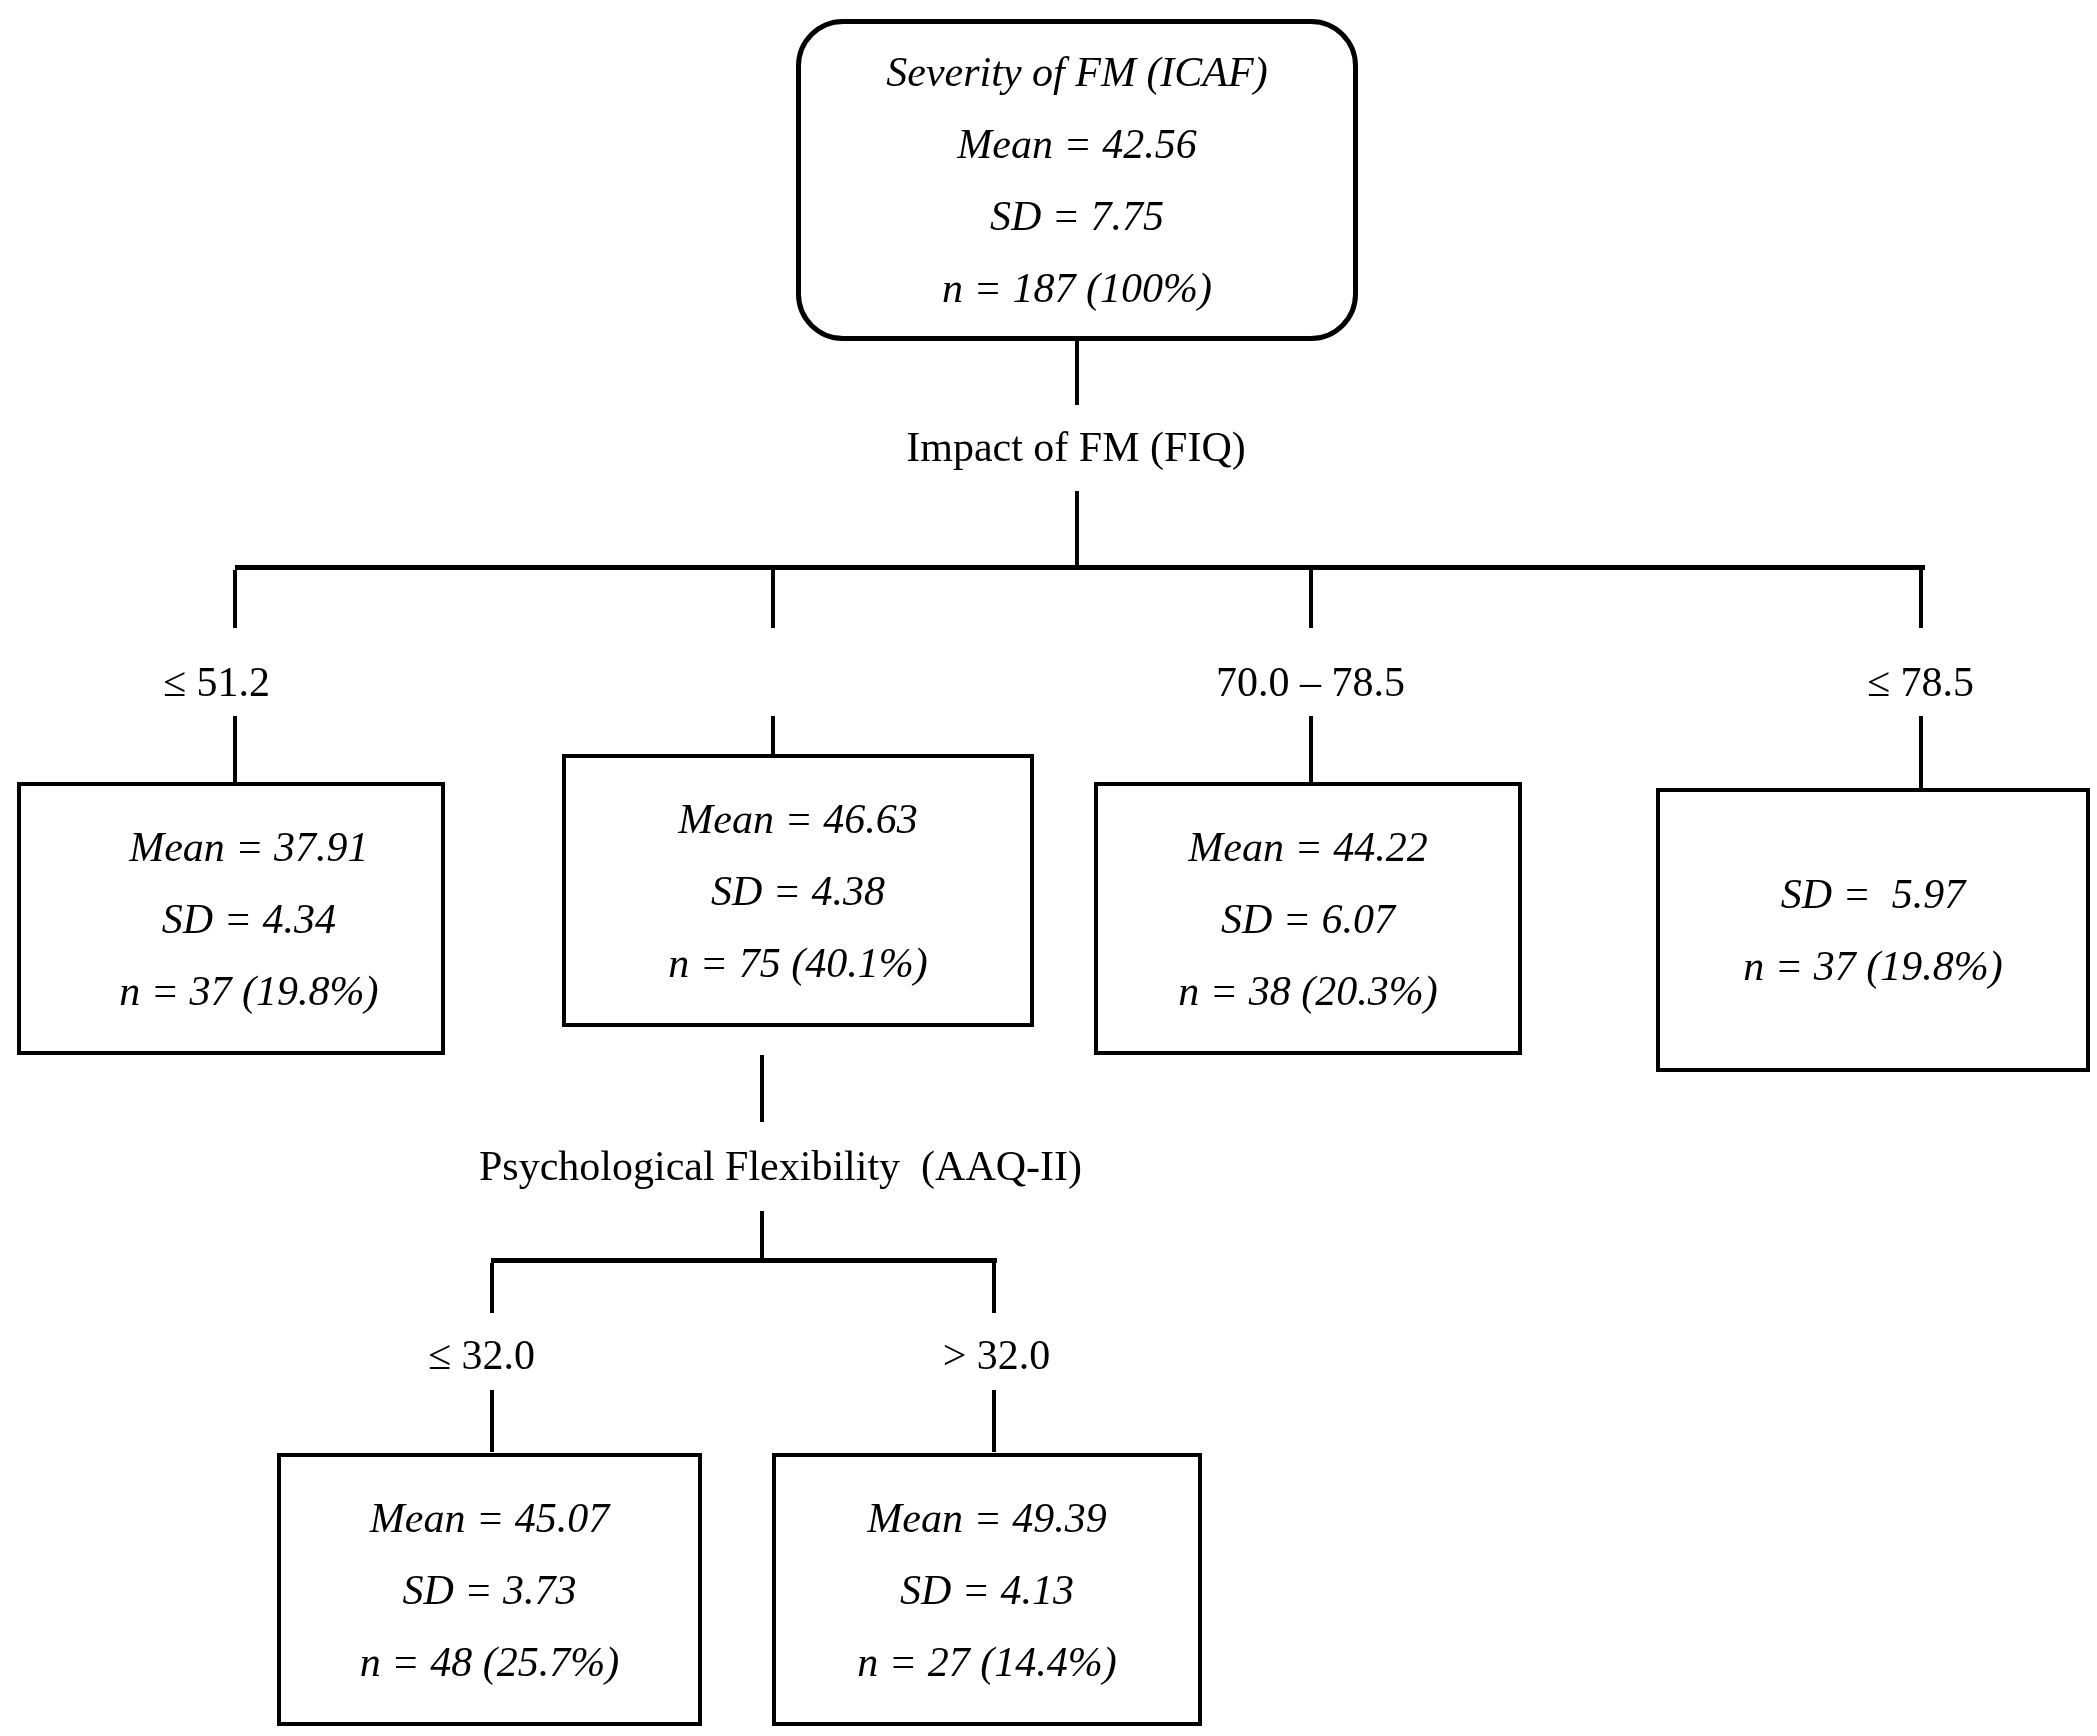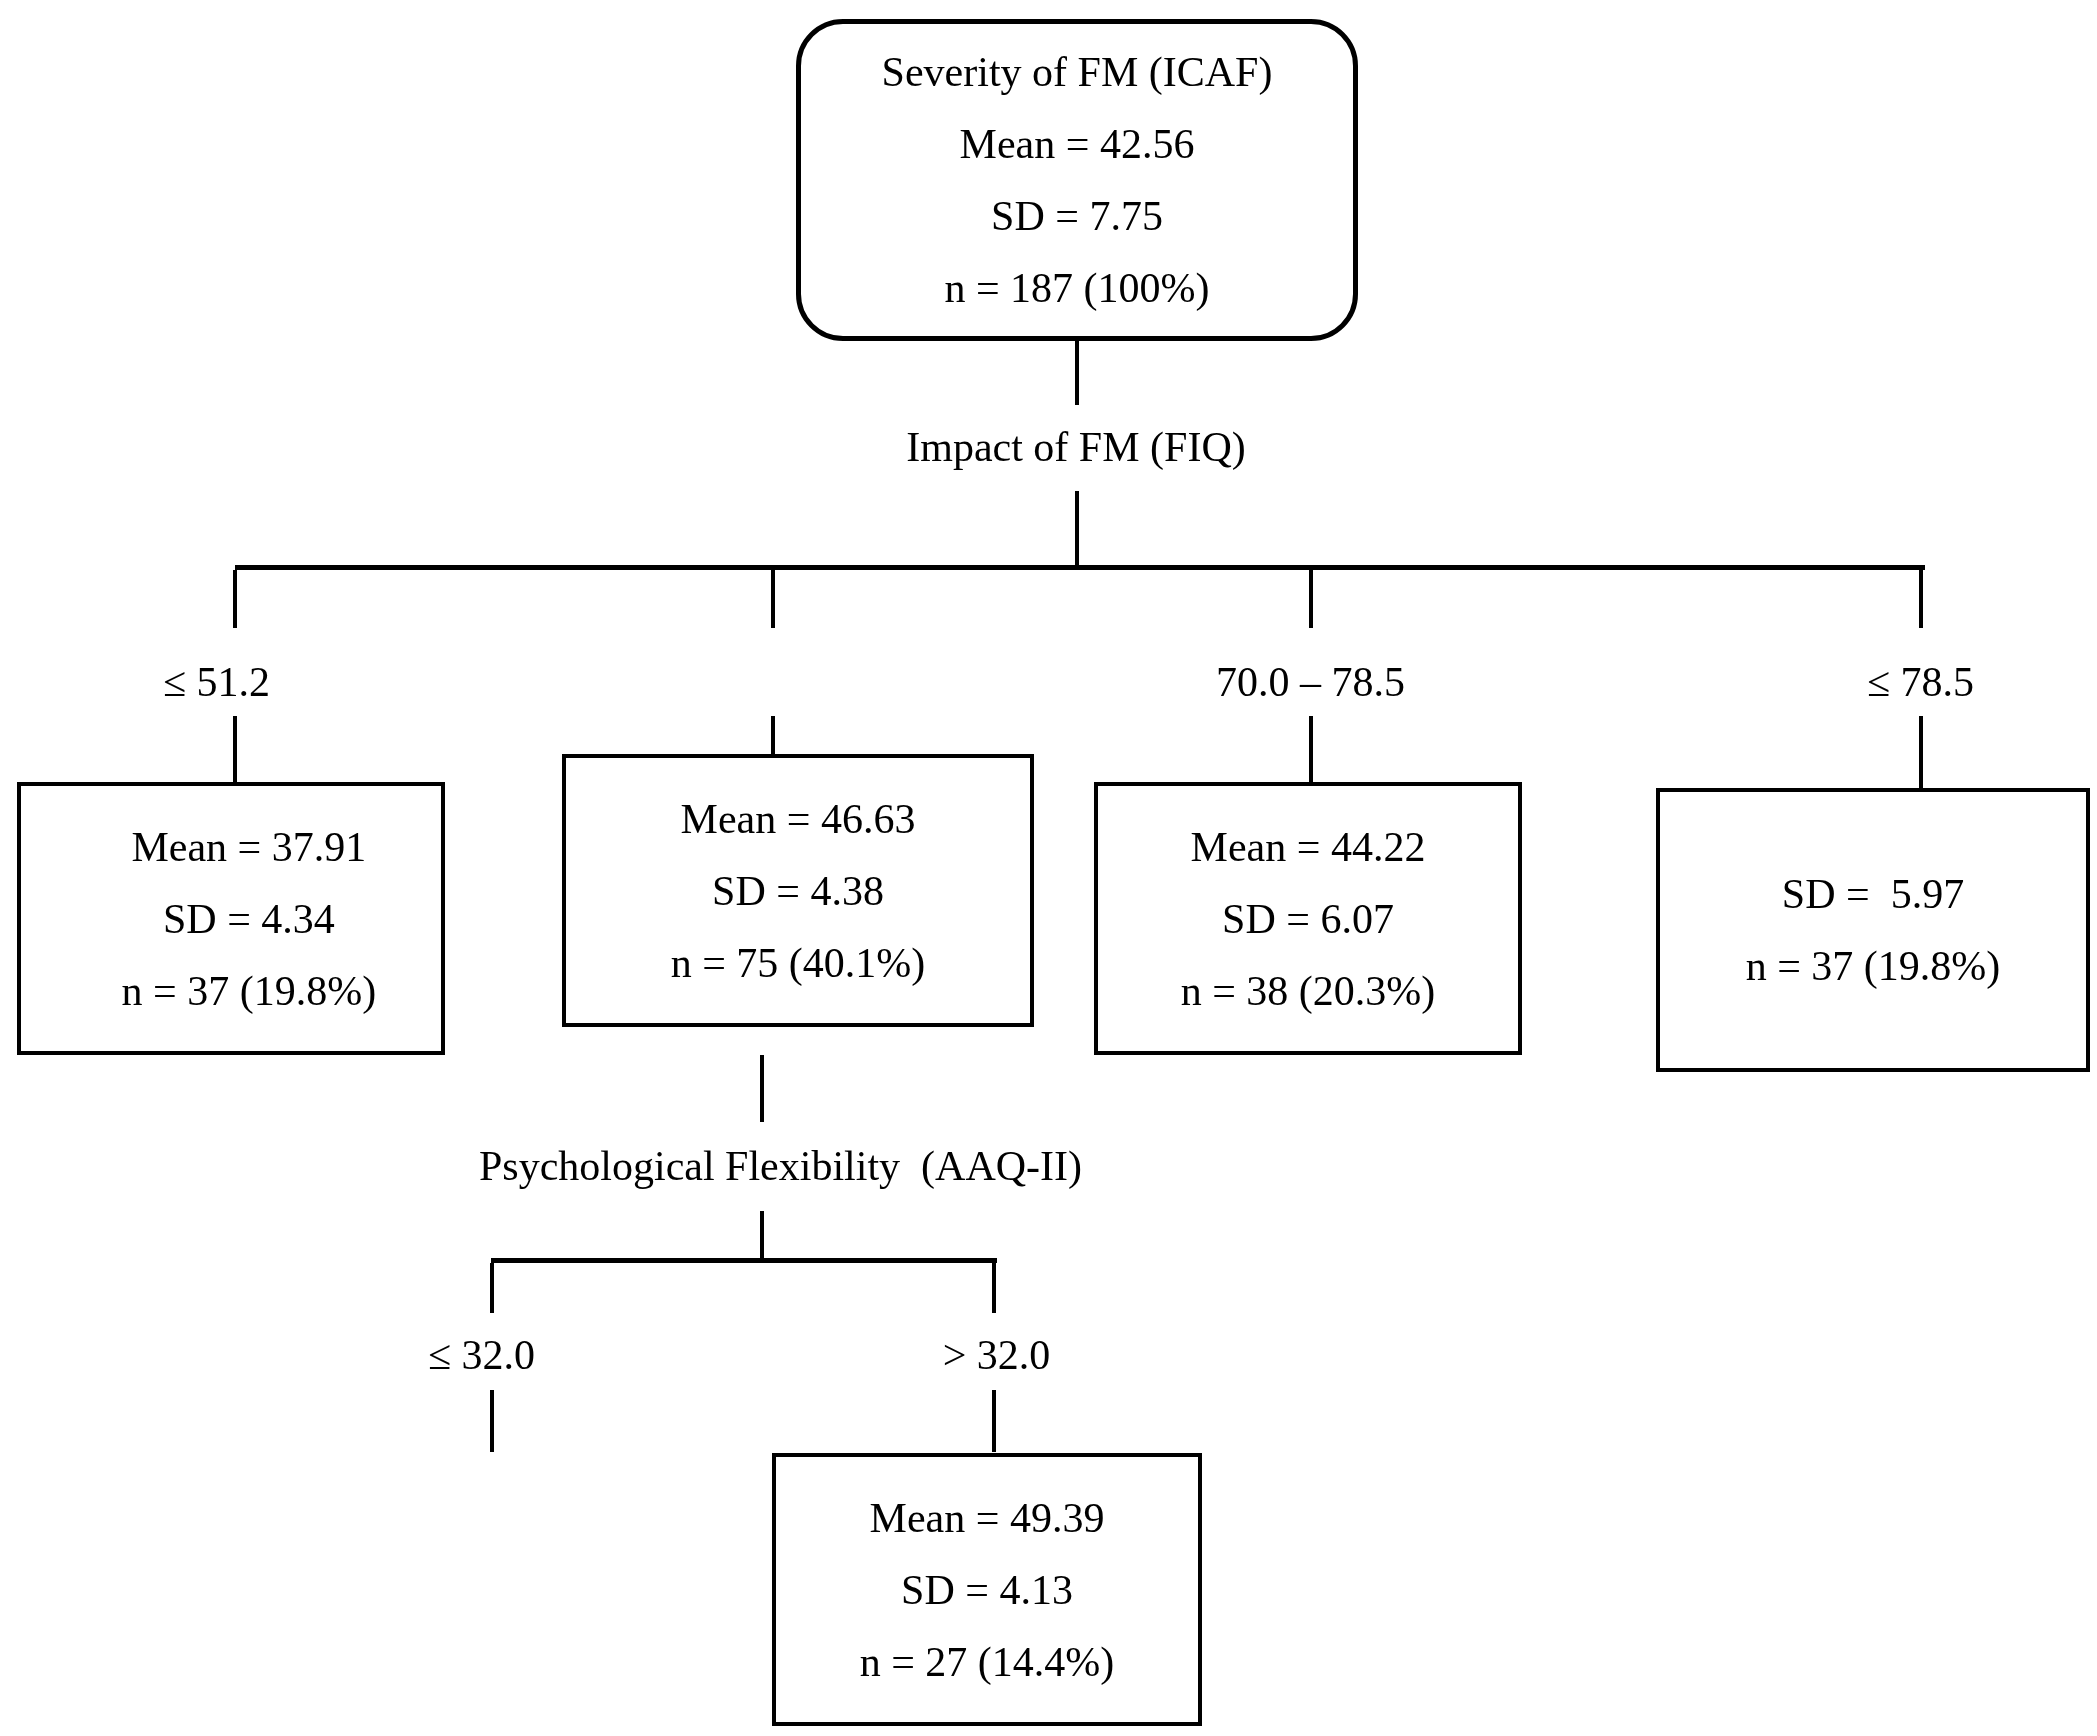--- a/index.html
+++ b/index.html
@@ -12,20 +12,21 @@
     overflow:hidden;
   }
   .node{
     position:absolute;
     border:4.5px solid #000000;
     box-sizing:border-box;
     display:flex;flex-direction:column;
     justify-content:center;align-items:center;
     text-align:center;
     background:#ffffff;
+    font-style:italic;
   }
   .node.rounded{border-radius:47px;border-width:5.3px;}
   .node .line{
     font-size:42px;
     line-height:72px;
     white-space:pre-wrap;
   }
   .vline{position:absolute;width:3.8px;background:#000000;}
   .hline{position:absolute;height:5.3px;background:#000000;}
   .lbl{
@@ -127,20 +128,25 @@
 
   <div class="vline s5t"></div>
   <div class="vline s6t"></div>
 
   <div class="lbl l5">≤ 32.0</div>
   <div class="lbl l6">&gt; 32.0</div>
 
   <div class="vline s5b"></div>
   <div class="vline s6b"></div>
 
+  <div class="node box5">
+    <div class="line">Mean = 45.07</div>
+    <div class="line">SD = 3.73</div>
+    <div class="line">n = 48 (25.7%)</div>
+  </div>
   <div class="node box6">
     <div class="line">Mean = 49.39</div>
     <div class="line">SD = 4.13</div>
     <div class="line">n = 27 (14.4%)</div>
   </div>
 
 </div>
 
 
 </body></html>

